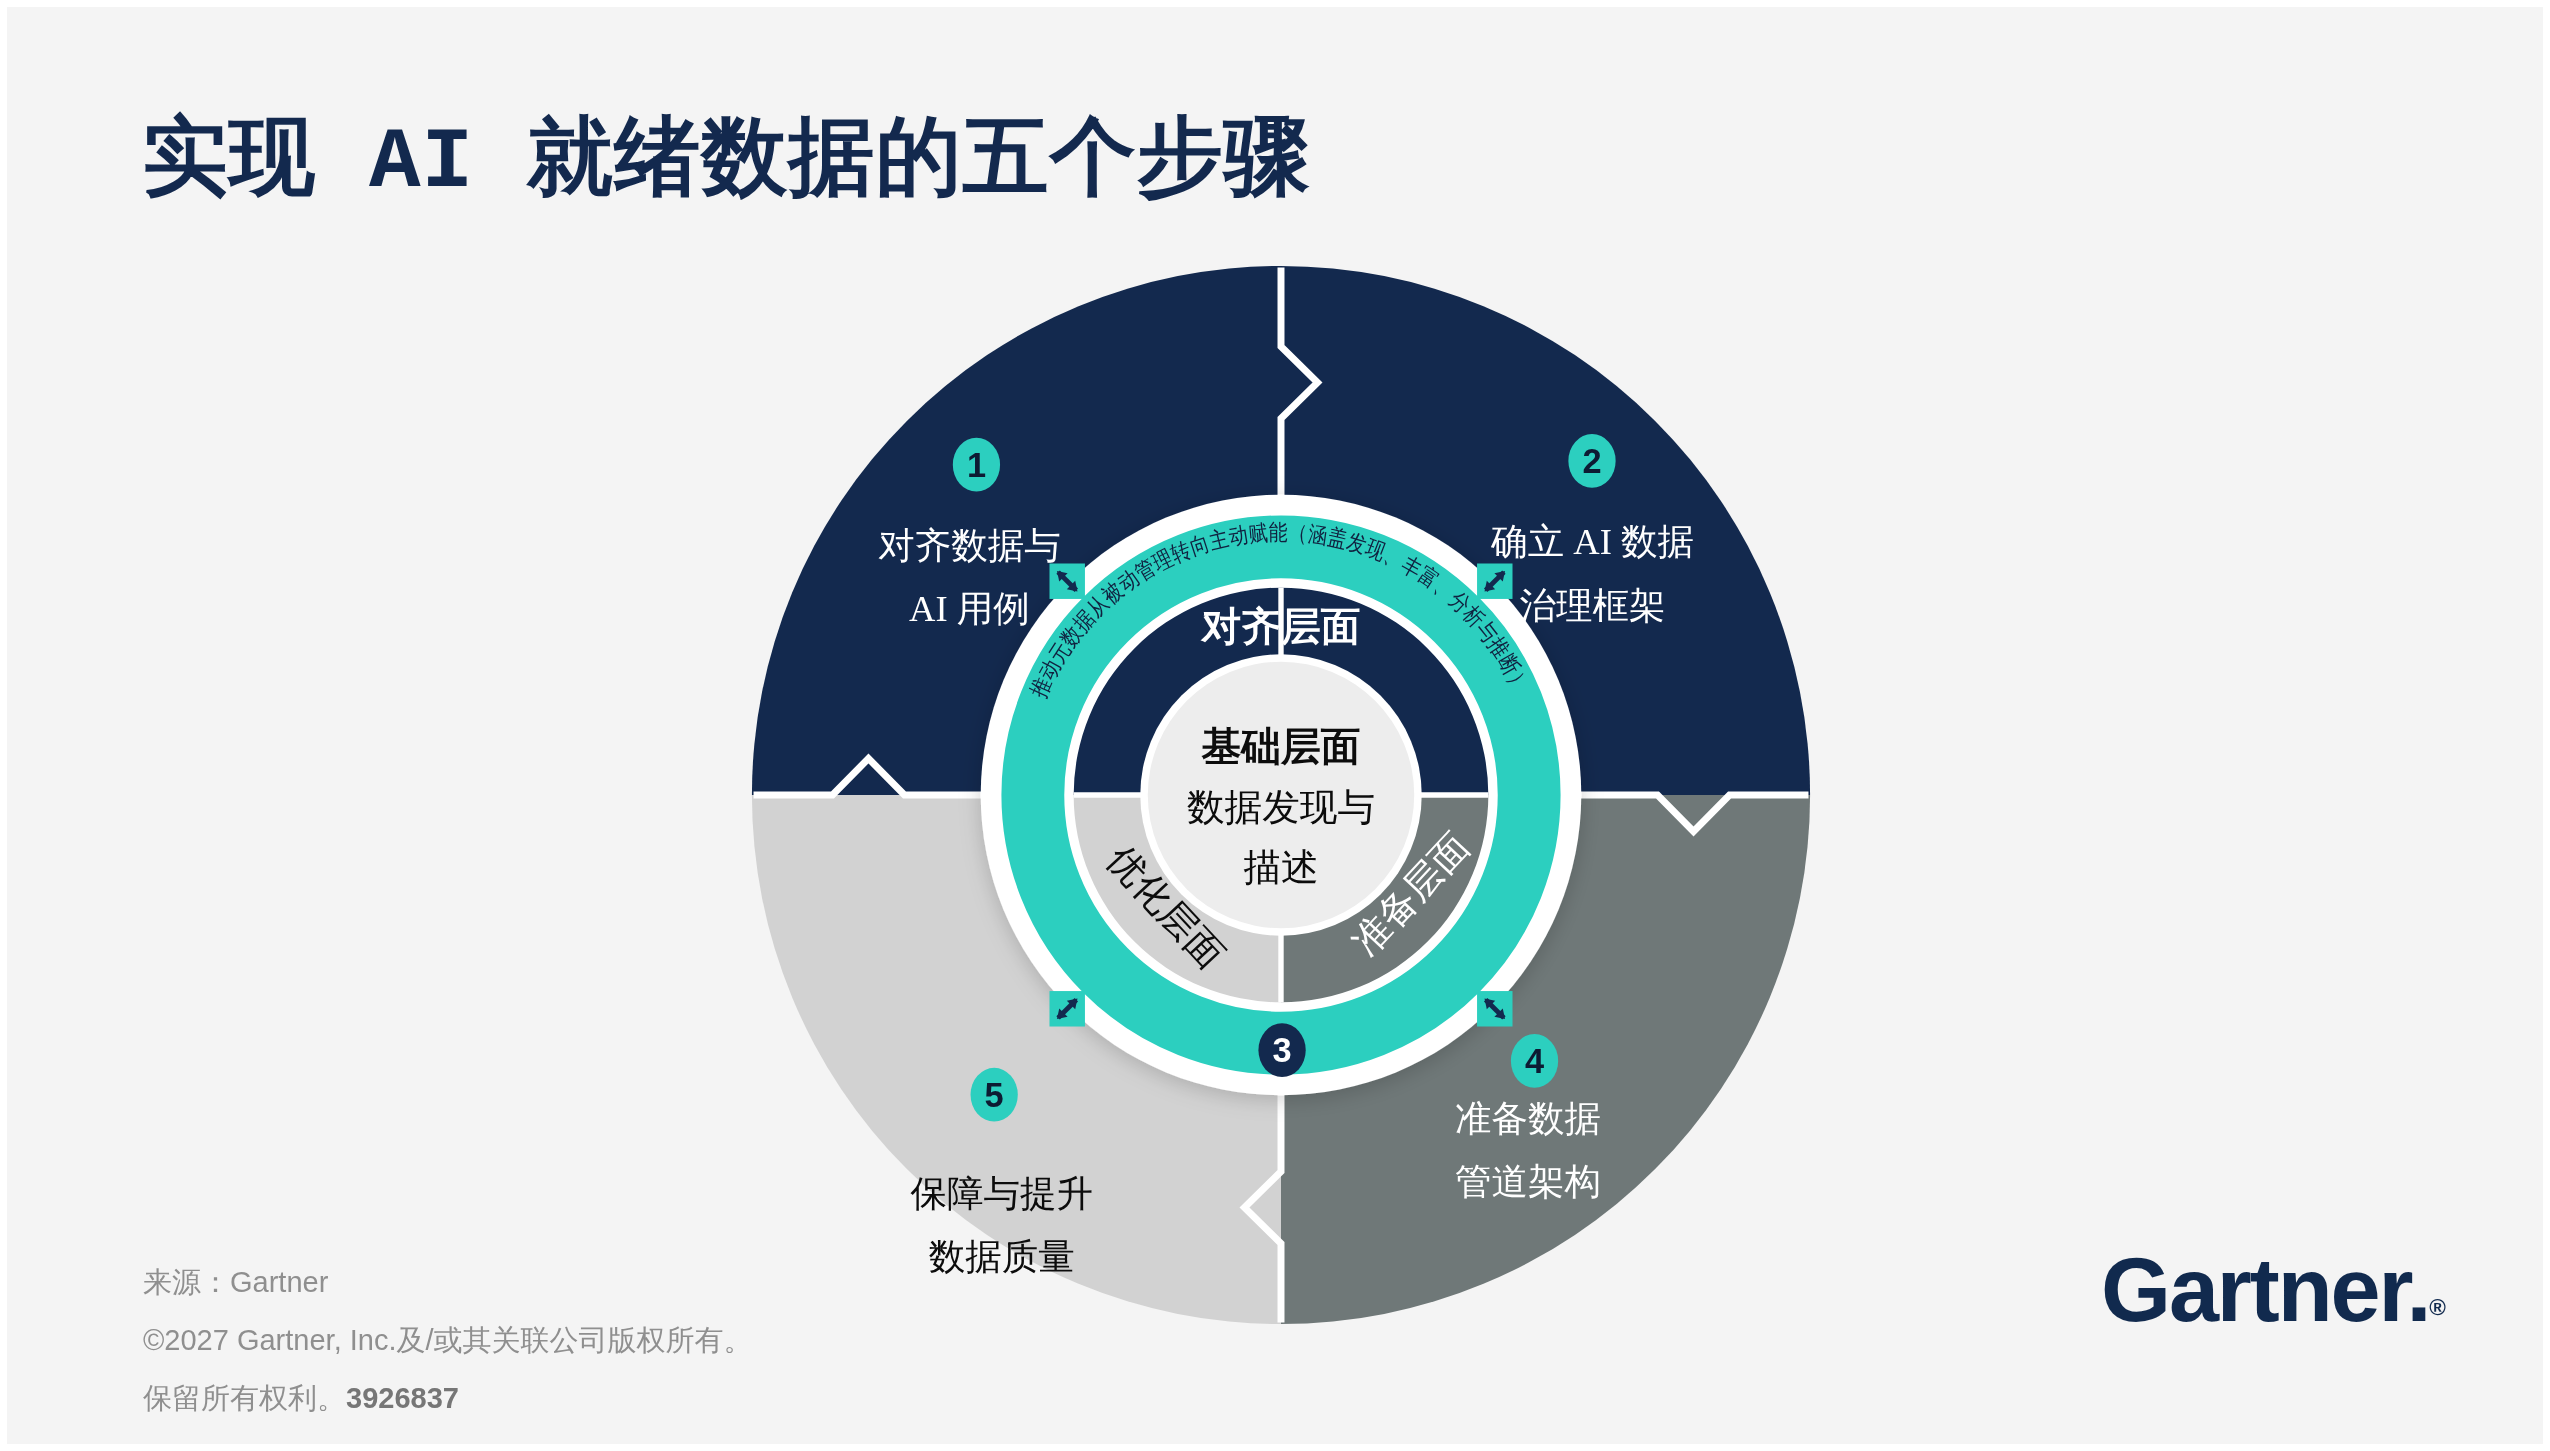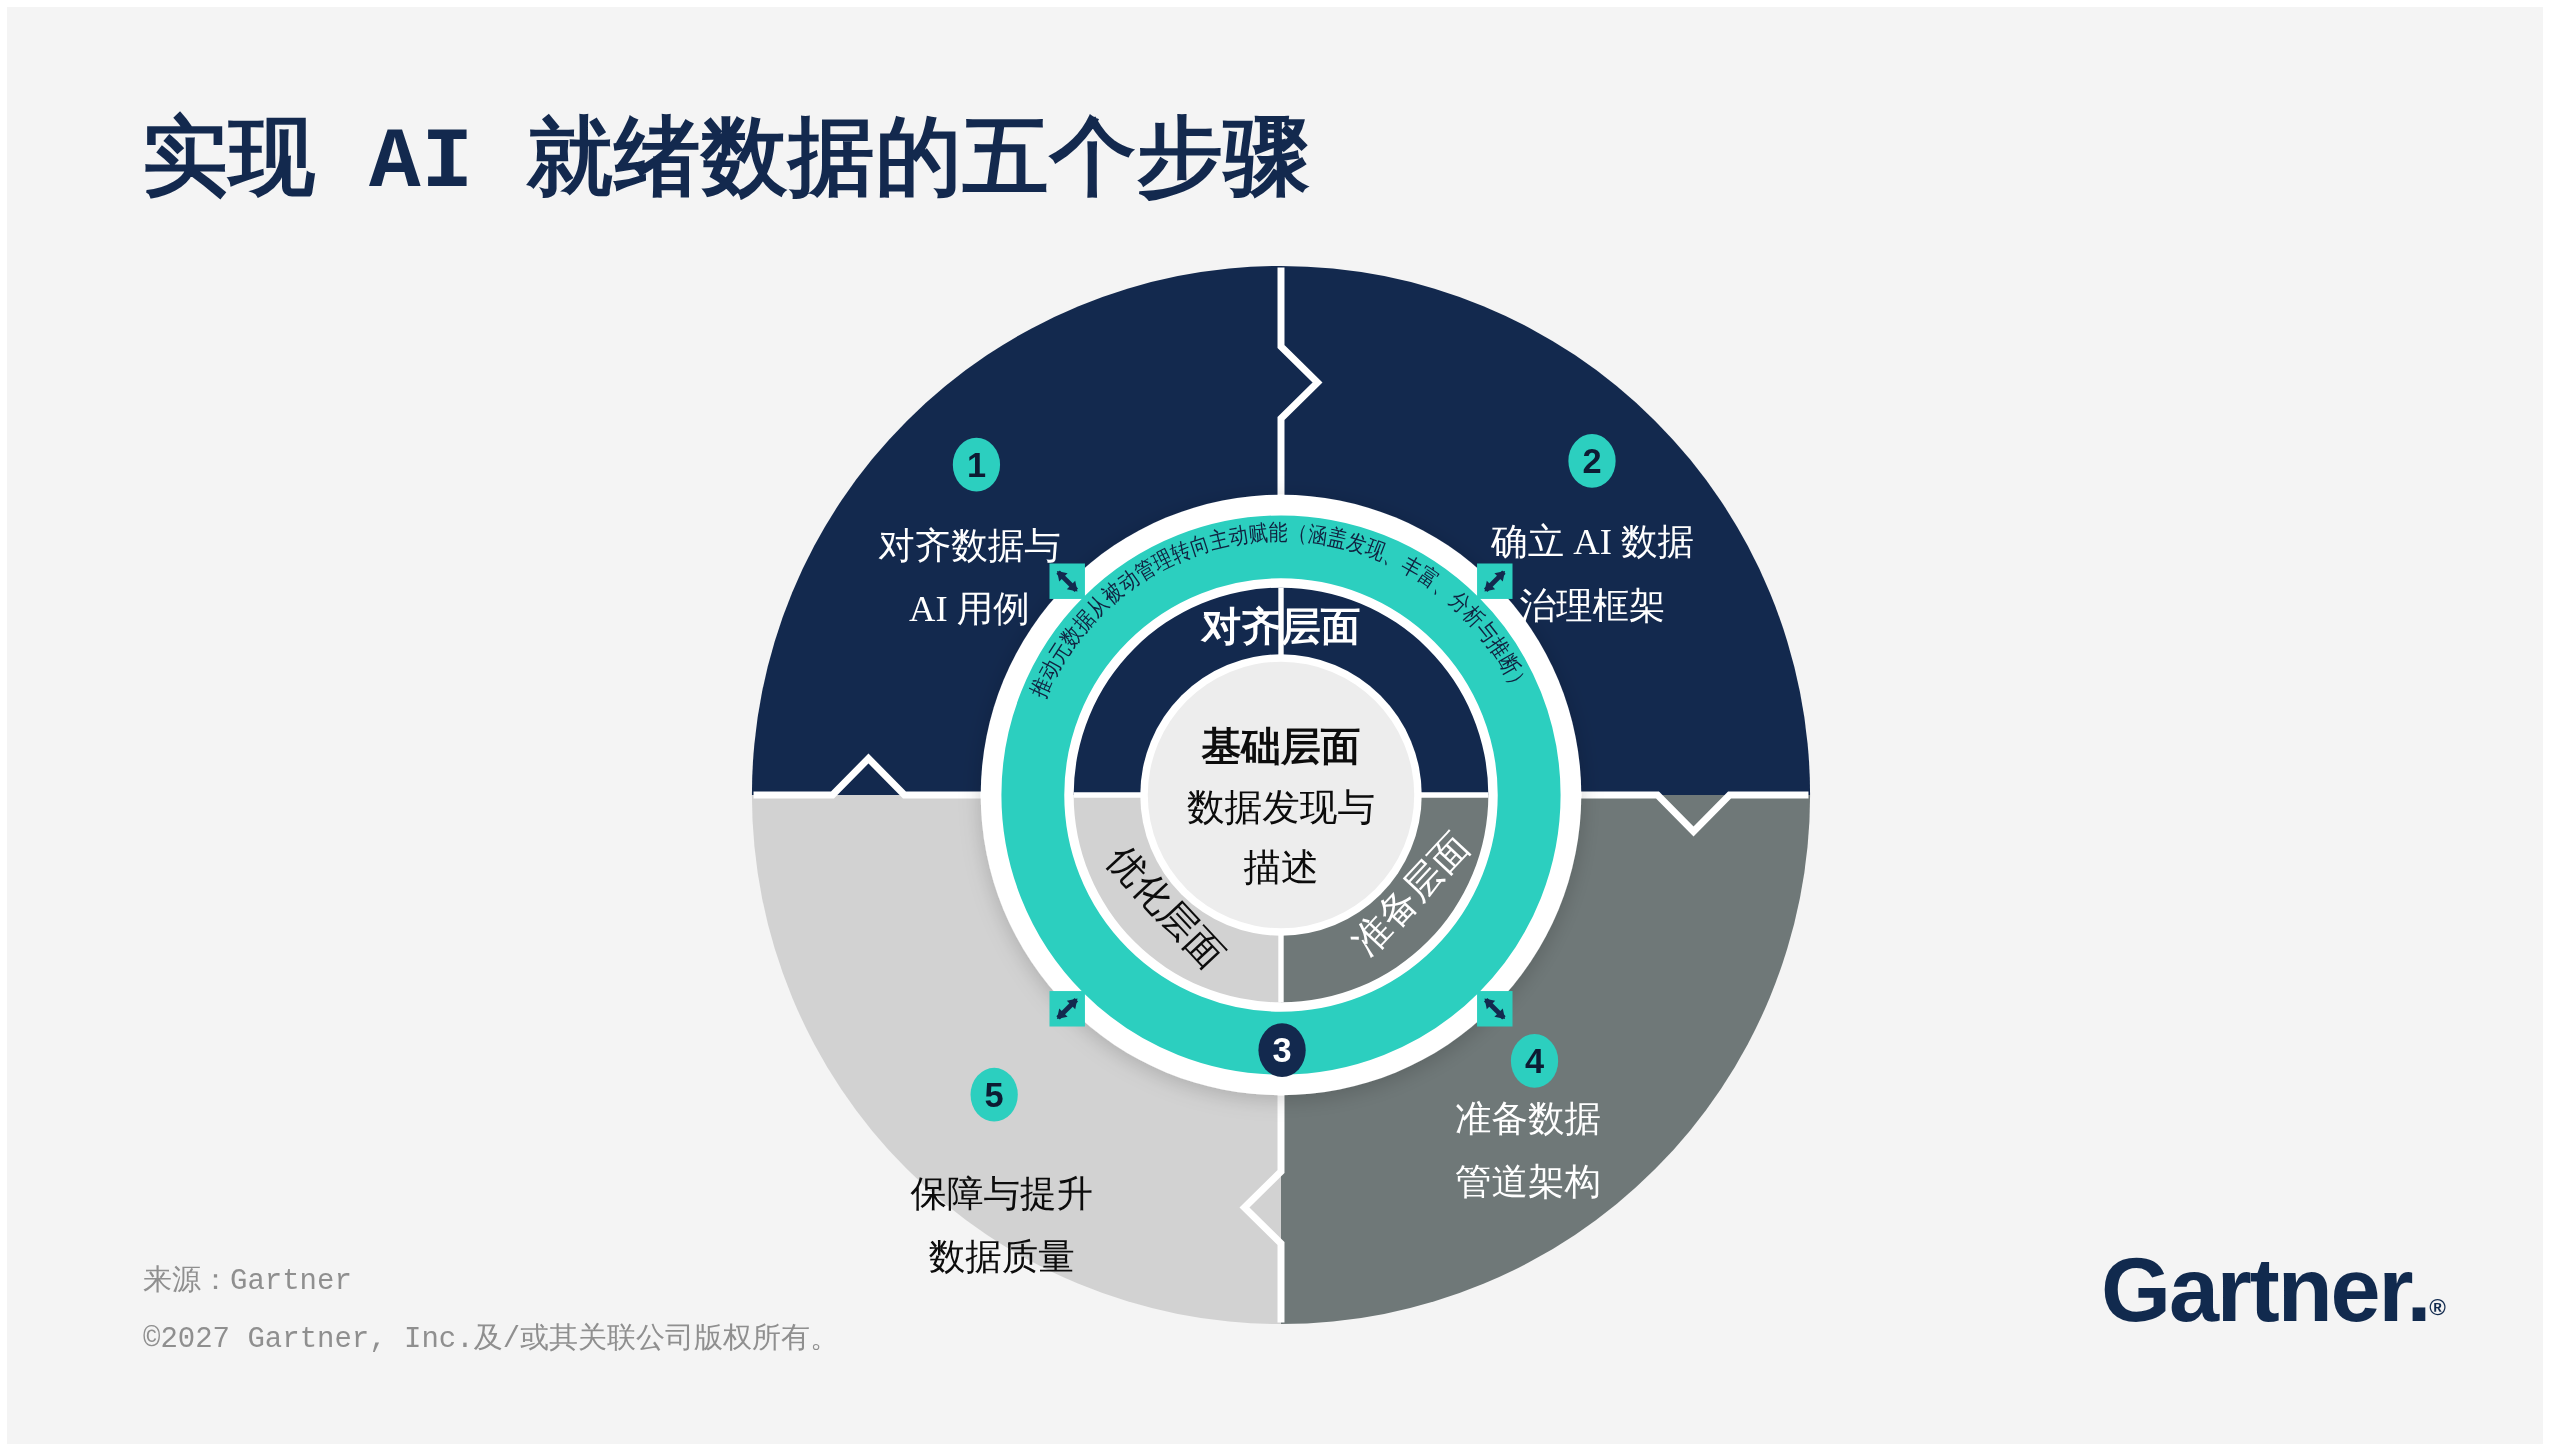--- a/index.html
+++ b/index.html
@@ -15,21 +15,21 @@
     position:absolute;left:135px;top:107px;
     font-family:Liberation Mono, monospace;
     font-weight:bold;font-size:86px;line-height:1.15;
     color:#13294e;letter-spacing:1.1px;white-space:nowrap;
   }
   .diagram-wrap{
     position:absolute;left:710px;top:224px;width:1128px;height:1128px;
   }
   .footer{
     position:absolute;left:136px;top:1246px;
-    font-size:29px;color:#8f8f8f;line-height:2.0;white-space:nowrap;font-family:Liberation Mono, monospace;
+    font-size:29px;color:#8f8f8f;line-height:2.0;white-space:nowrap;
   }
   .footer .docid{font-weight:bold;color:#767676;}
   .logo{
     position:absolute;left:2094px;top:1232px;
     color:#112a4e;font-weight:bold;font-size:90px;letter-spacing:-2.1px;
     white-space:nowrap;
   }
   .logo .reg{font-size:22.6px;letter-spacing:0;vertical-align:6.4px;}
   svg text{font-family:"Liberation Serif","DejaVu Serif",serif;}
   .sans{font-family:"Liberation Sans","DejaVu Sans",sans-serif;}
@@ -156,16 +156,17 @@
   <g fill="#0c0c0c" font-size="68" text-anchor="middle">
     <text x="530" y="1815">保障与提升</text>
     <text x="530" y="1933">数据质量</text>
   </g>
 </svg>
 </div>
 
 <div class="footer">
   <div>来源：Gartner</div>
   <div>©2027 Gartner, Inc.及/或其关联公司版权所有。</div>
+  <div><span>保留所有权利。</span><span class="docid">3926837</span></div>
 </div>
 
 <div class="logo"><span>Gartner</span><span>.</span><span class="reg">®</span></div>
 
 
 </body></html>

